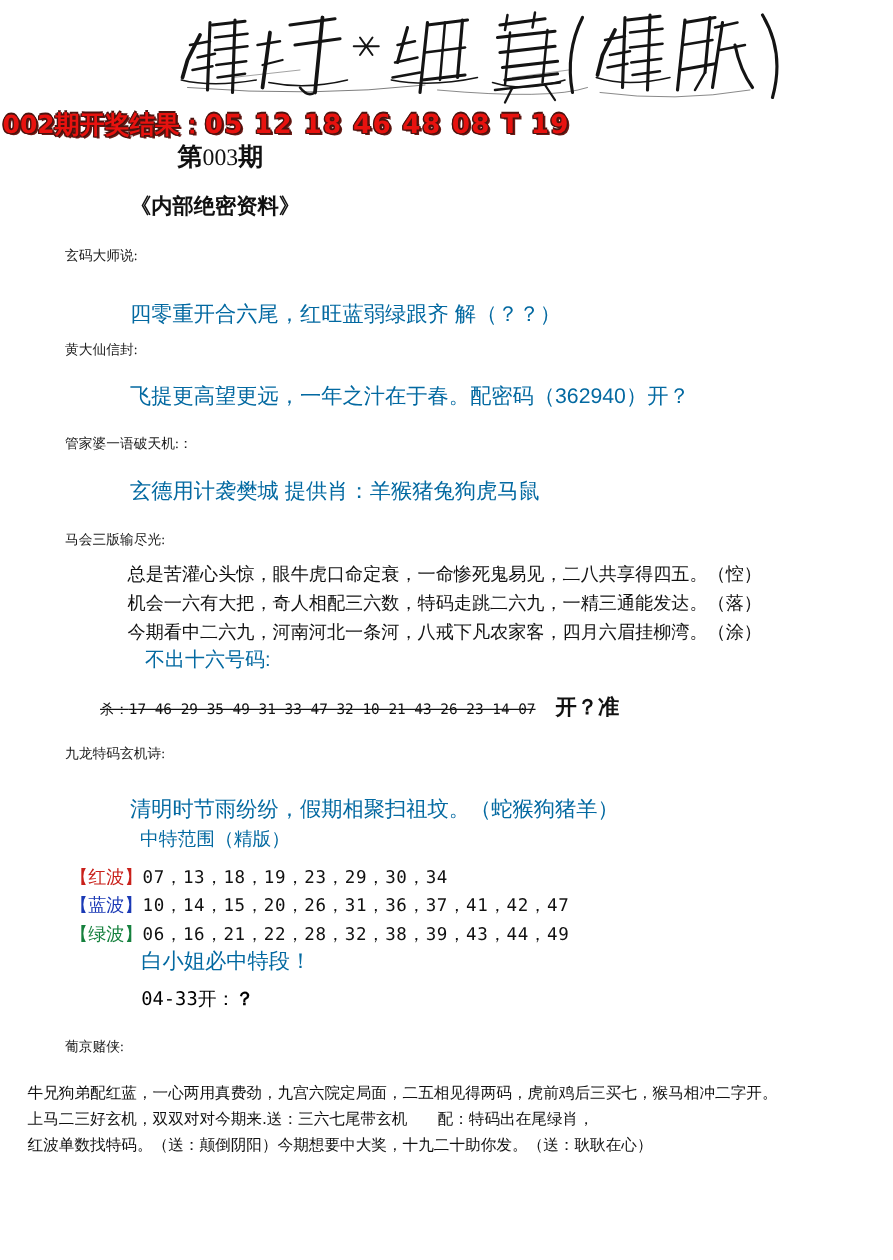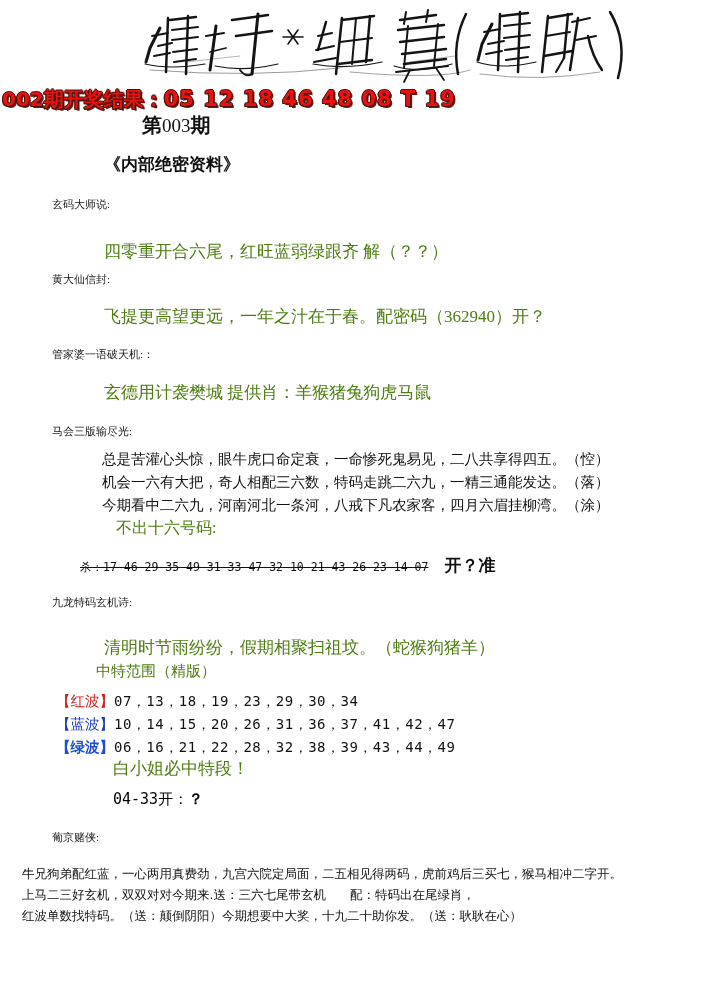--- a/index.html
+++ b/index.html
@@ -70,23 +70,23 @@
     position: absolute;
     white-space: nowrap;
   }
   .bold-ttl {
     font-family: Liberation Mono, monospace;
     font-weight: bold;
     font-size: 17px;
     color: #111;
   }
   .body-line {
-    font-family: Liberation Serif, serif;
+    font-family: Liberation Sans, sans-serif;
     font-size: 17px;
-    color: #4d7c0f;
+    color: #0369a1;
   }
   .poem-line {
     font-family: Liberation Sans, sans-serif;
     font-size: 14.5px;
     color: #111;
     letter-spacing: 0px;
   }
 
   
   .sec-head {
@@ -260,30 +260,30 @@
 <div class="blk poem-line" style="left:102px; top:473px;">机会一六有大把，奇人相配三六数，特码走跳二六九，一精三通能发达。（落）</div>
 <div class="blk poem-line" style="left:102px; top:496px;">今期看中二六九，河南河北一条河，八戒下凡农家客，四月六眉挂柳湾。（涂）</div>
 <div class="blk body-line" style="left:116px; top:518px; font-size:16px;">不出十六号码:</div>
 
 <div class="blk" id="kill-line">
   <span class="struck">杀：</span><span class="struck">17 46 29 35 49 31 33 47 32 10 21 43 26 23 14 07</span><span class="tail">开？准</span>
 </div>
 
 <div class="blk sec-head" style="top:595px;">九龙特码玄机诗:</div>
 <div class="blk body-line" style="left:104px; top:636px;">清明时节雨纷纷，假期相聚扫祖坟。（蛇猴狗猪羊）</div>
-<div class="blk body-line" style="left:96px; top:662px; font-size:15px;">中特范围（精版）</div>
+<div class="blk body-line" style="left:112px; top:662px; font-size:15px;">中特范围（精版）</div>
 
 <div class="wave-row" style="top:692px;">
   <span class="wlabel" style="color:#c9201a;">【红波】</span><span class="wnums">07，13，18，19，23，29，30，34</span>
 </div>
 <div class="wave-row" style="top:715px;">
   <span class="wlabel" style="color:#1a39b5;">【蓝波】</span><span class="wnums">10，14，15，20，26，31，36，37，41，42，47</span>
 </div>
 <div class="wave-row" style="top:738px;">
-  <span class="wlabel" style="color:#1d4ed8;font-weight:bold;">【绿波】</span><span class="wnums">06，16，21，22，28，32，38，39，43，44，49</span>
+  <span class="wlabel" style="color:#15803d;">【绿波】</span><span class="wnums">06，16，21，22，28，32，38，39，43，44，49</span>
 </div>
 
 <div class="blk body-line" style="left:113px; top:757px;">白小姐必中特段！</div>
 <div class="blk" style="left:113px; top:790px; font-family:'DejaVu Sans Mono','Liberation Mono',monospace; font-size:15px;">
   <span>04-33开：</span><span style="font-family:'DejaVu Sans','Liberation Sans',sans-serif; font-weight:bold;">？</span>
 </div>
 
 <div class="blk sec-head" style="top:830px;">葡京赌侠:</div>
 
 <div class="fine-line" style="top:866px;">牛兄狗弟配红蓝，一心两用真费劲，九宫六院定局面，二五相见得两码，虎前鸡后三买七，猴马相冲二字开。</div>

